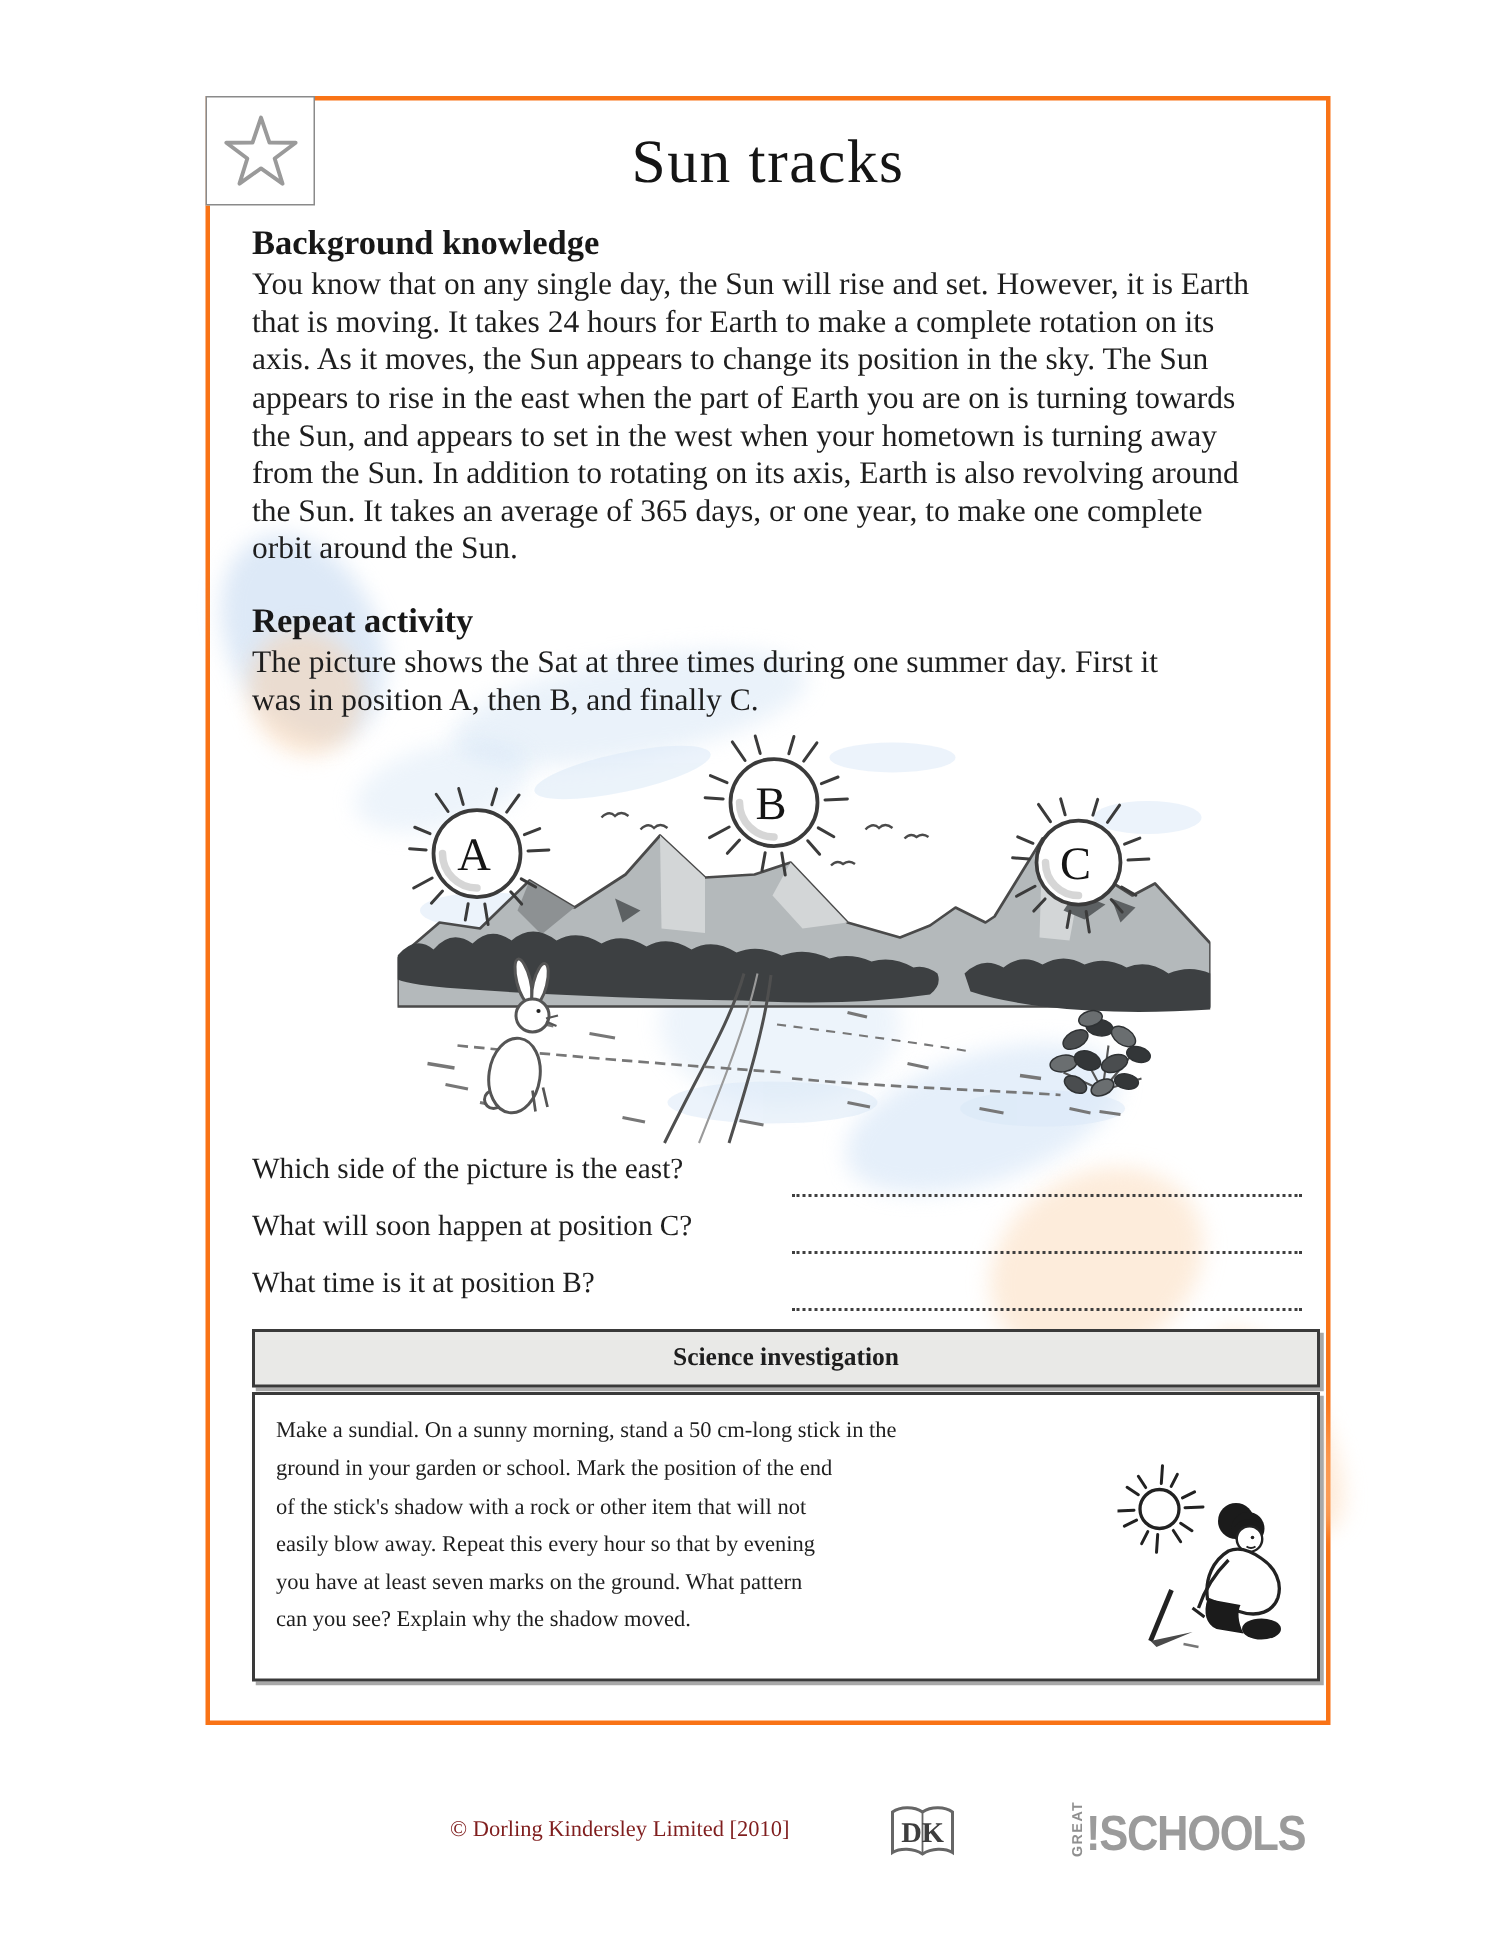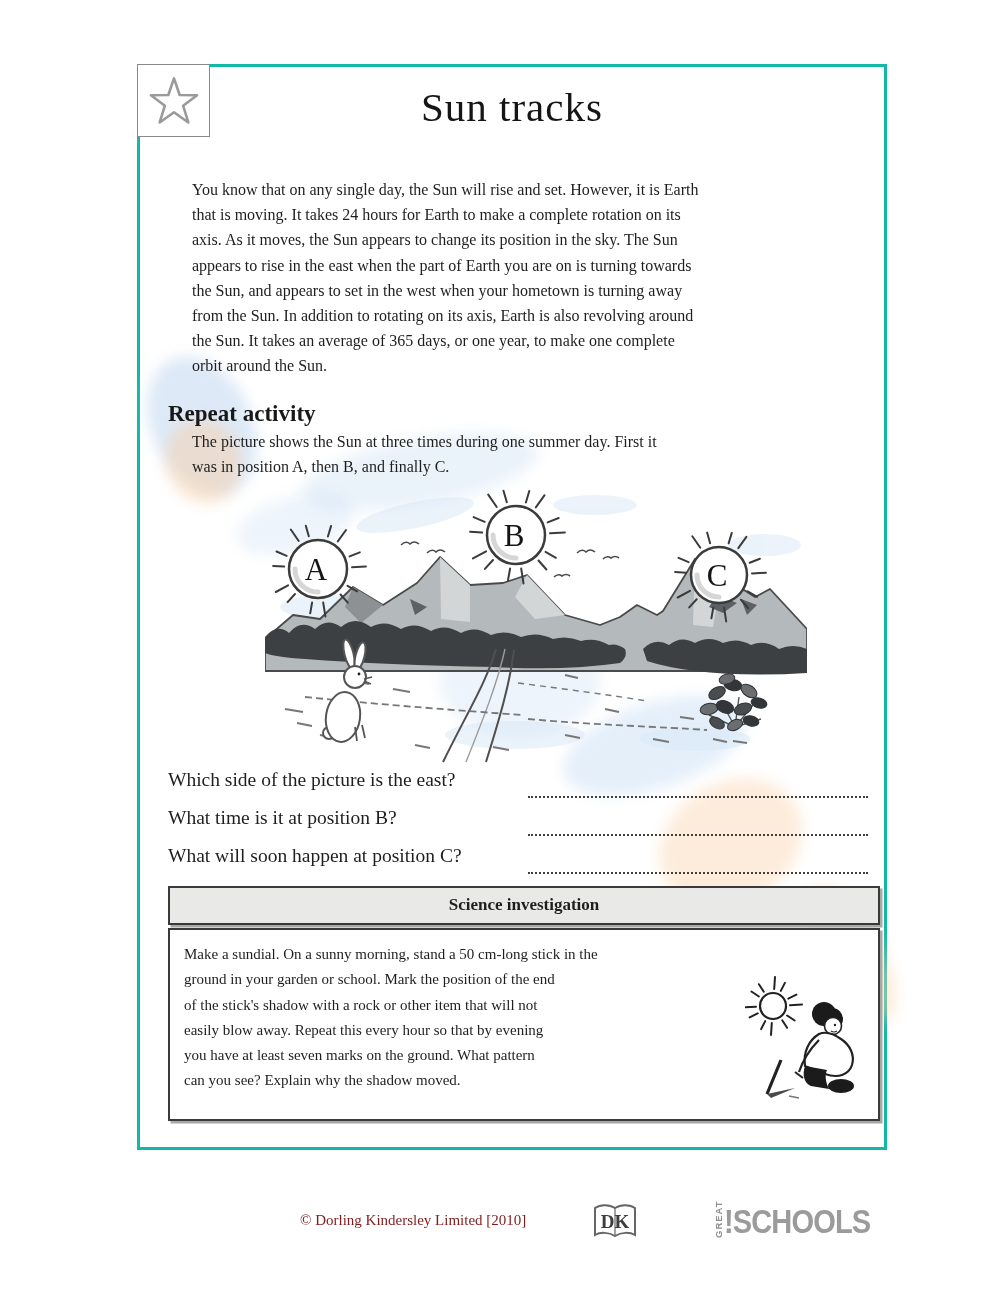--- a/index.html
+++ b/index.html
@@ -1,23 +1,23 @@
 <!DOCTYPE html>
 <html><head>
 <meta charset="utf-8">
 <style>
   * { margin:0; padding:0; box-sizing:border-box; }
   html,body { width:1000px; height:1294px; background:#ffffff; font-family:"Liberation Serif", serif; color:#1e1e1e; }
-  .sheet { position:absolute; left:137px; top:64px; width:750px; height:1086px; border:3px solid #14b8a6; background:#fff; }
+  .sheet { position:absolute; left:137px; top:64px; width:750px; height:1086px; border:3px solid #f97316; background:#fff; }
   .wm { position:absolute; border-radius:50%; filter:blur(7px); z-index:0; pointer-events:none; }
   .layer { position:absolute; inset:0; z-index:1; }
   .star-box { position:absolute; left:-3px; top:-3px; width:73px; height:73px; background:#fff; border:1px solid #8a8a8a; display:flex; align-items:center; justify-content:center; }
   .page-title { position:absolute; left:0; top:16px; width:100%; text-align:center; font-size:41px; letter-spacing:1px; color:#151515; }
   .h2 { position:absolute; left:28px; font-size:23px; font-weight:bold; color:#181818; }
-  .para { position:absolute; left:28px; width:714px; font-size:16px; line-height:25.2px; white-space:pre-line;margin-left:24px; }
+  .para { position:absolute; left:28px; width:714px; font-size:21px; line-height:25.2px; white-space:pre-line; }
   .scene { position:absolute; left:125px; top:420px; width:542px; height:276px; }
   .questions { position:absolute; left:28px; top:702px; width:702px; }
   .q-row { position:relative; height:38px; }
   .q-label { font-size:19.5px;margin-top:44px; }
   .q-dots { position:absolute; left:360px; right:2px; bottom:9px; border-bottom:2.5px dotted #3f3f3f; }
   .invest { position:absolute; left:28px; top:819px; width:712px; }
   .invest-head { border:2px solid #3a3a3a; background:#e9e9e7; box-shadow:2.5px 2.5px 0 #a8a8a8; text-align:center; font-size:17px; font-weight:bold; padding:7px 0 8px 0; margin-bottom:3px; }
   .invest-body { position:relative; border:2px solid #3a3a3a; background:#fff; box-shadow:2.5px 2.5px 0 #a8a8a8; height:193px; padding:12px 14px; }
   .invest-text { font-size:15px; line-height:25.3px; white-space:pre-line; width:640px; }
   .invest-art { position:absolute; right:8px; top:46px; width:125px; height:130px; }
@@ -46,31 +46,32 @@
   <div class="layer">
 
     <div class="star-box">
       <svg width="66" height="66" viewBox="0 0 72 76">
         <polygon points="36,12 42.5,31.1 62.6,31.3 46.5,43.4 52.5,62.7 36,51 19.5,62.7 25.5,43.4 9.4,31.3 29.5,31.1" fill="#ffffff" stroke="#9a9a9a" stroke-width="3" stroke-linejoin="round"></polygon>
       </svg>
     </div>
 
     <div class="page-title">Sun tracks</div>
 
+    <div class="h2" style="top:82px;">Background knowledge</div>
     <div class="para" style="top:110px;">You know that on any single day, the Sun will rise and set. However, it is Earth
 that is moving. It takes 24 hours for Earth to make a complete rotation on its
 axis. As it moves, the Sun appears to change its position in the sky. The Sun
 appears to rise in the east when the part of Earth you are on is turning towards
 the Sun, and appears to set in the west when your hometown is turning away
 from the Sun. In addition to rotating on its axis, Earth is also revolving around
 the Sun. It takes an average of 365 days, or one year, to make one complete
 orbit around the Sun.</div>
 
     <div class="h2" style="top:334px;">Repeat activity</div>
-    <div class="para" style="top:362px;">The picture shows the Sun at three times during one summer day. First it
+    <div class="para" style="top:362px;">The picture shows the Sat at three times during one summer day. First it
 was in position A, then B, and finally C.</div>
 
     <svg class="scene" viewBox="0 0 542 276">
 
       <g fill="#d9e8f7" opacity="0.5">
         <ellipse cx="150" cy="28" rx="60" ry="13" transform="rotate(-12 150 28)"></ellipse>
         <ellipse cx="330" cy="18" rx="42" ry="10"></ellipse>
         <ellipse cx="60" cy="120" rx="45" ry="12"></ellipse>
         <ellipse cx="500" cy="58" rx="36" ry="11"></ellipse>
         <ellipse cx="250" cy="248" rx="70" ry="14"></ellipse>
@@ -209,25 +210,25 @@
         <text x="452" y="99" font-size="31" text-anchor="middle" fill="#151515">C</text>
       </g>
     </svg>
 
     <div class="questions">
       <div class="q-row">
         <span class="q-label">Which side of the picture is the east?</span>
         <span class="q-dots"></span>
       </div>
       <div class="q-row">
+        <span class="q-label">What will soon happen at position C?</span>
+        <span class="q-dots"></span>
+      </div>
+      <div class="q-row">
         <span class="q-label">What time is it at position B?</span>
-        <span class="q-dots"></span>
-      </div>
-      <div class="q-row">
-        <span class="q-label">What will soon happen at position C?</span>
         <span class="q-dots"></span>
       </div>
     </div>
 
     <div class="invest">
       <div class="invest-head">Science investigation</div>
       <div class="invest-body">
         <div class="invest-text">Make a sundial. On a sunny morning, stand a 50 cm-long stick in the
 ground in your garden or school. Mark the position of the end
 of the stick's shadow with a rock or other item that will not

